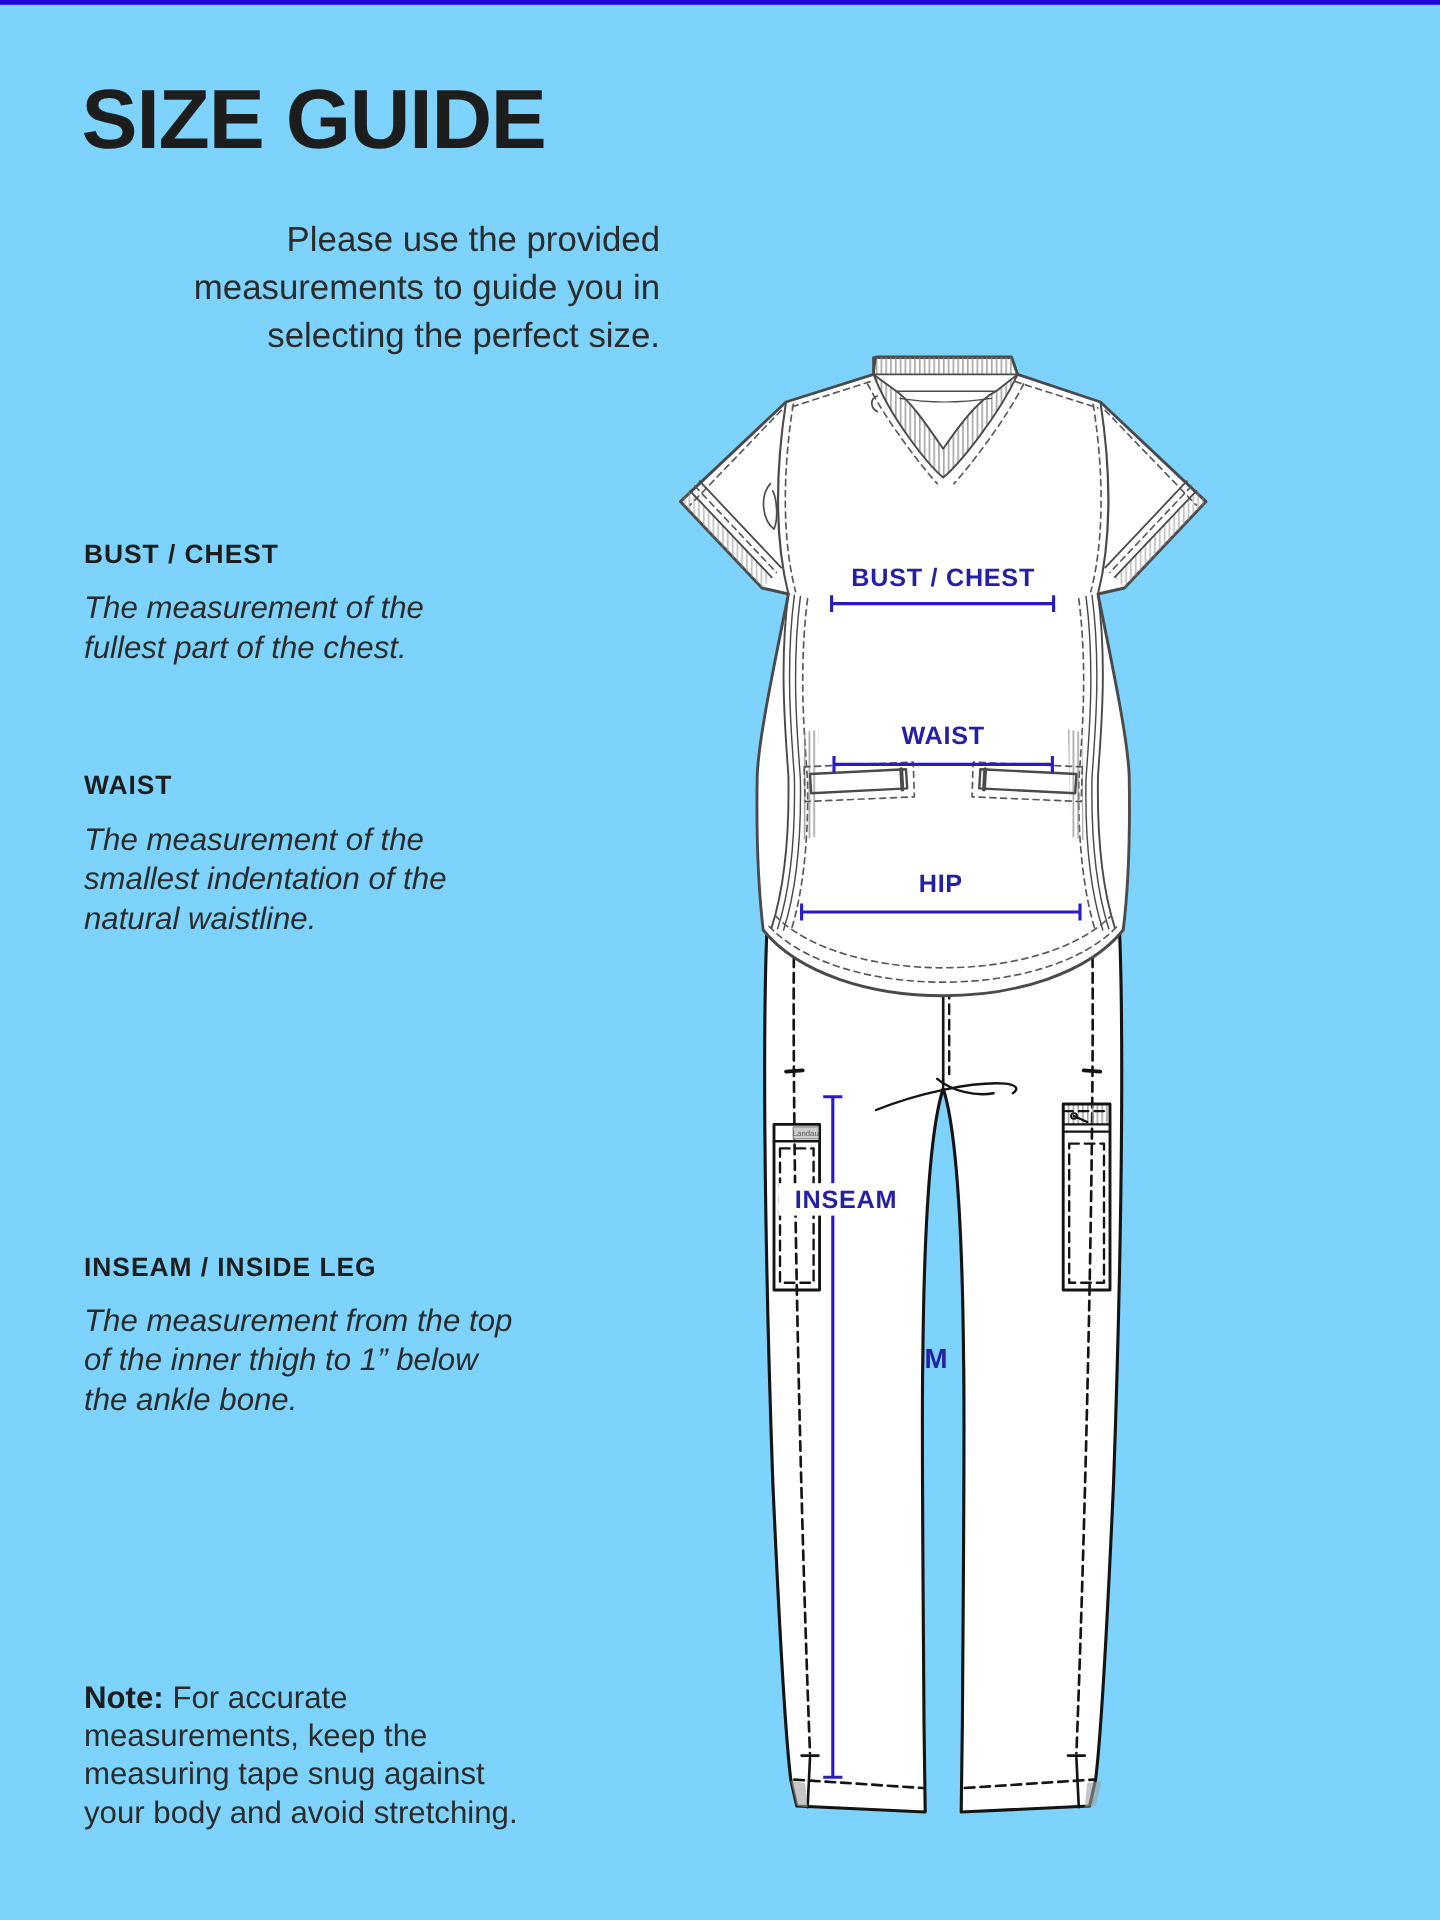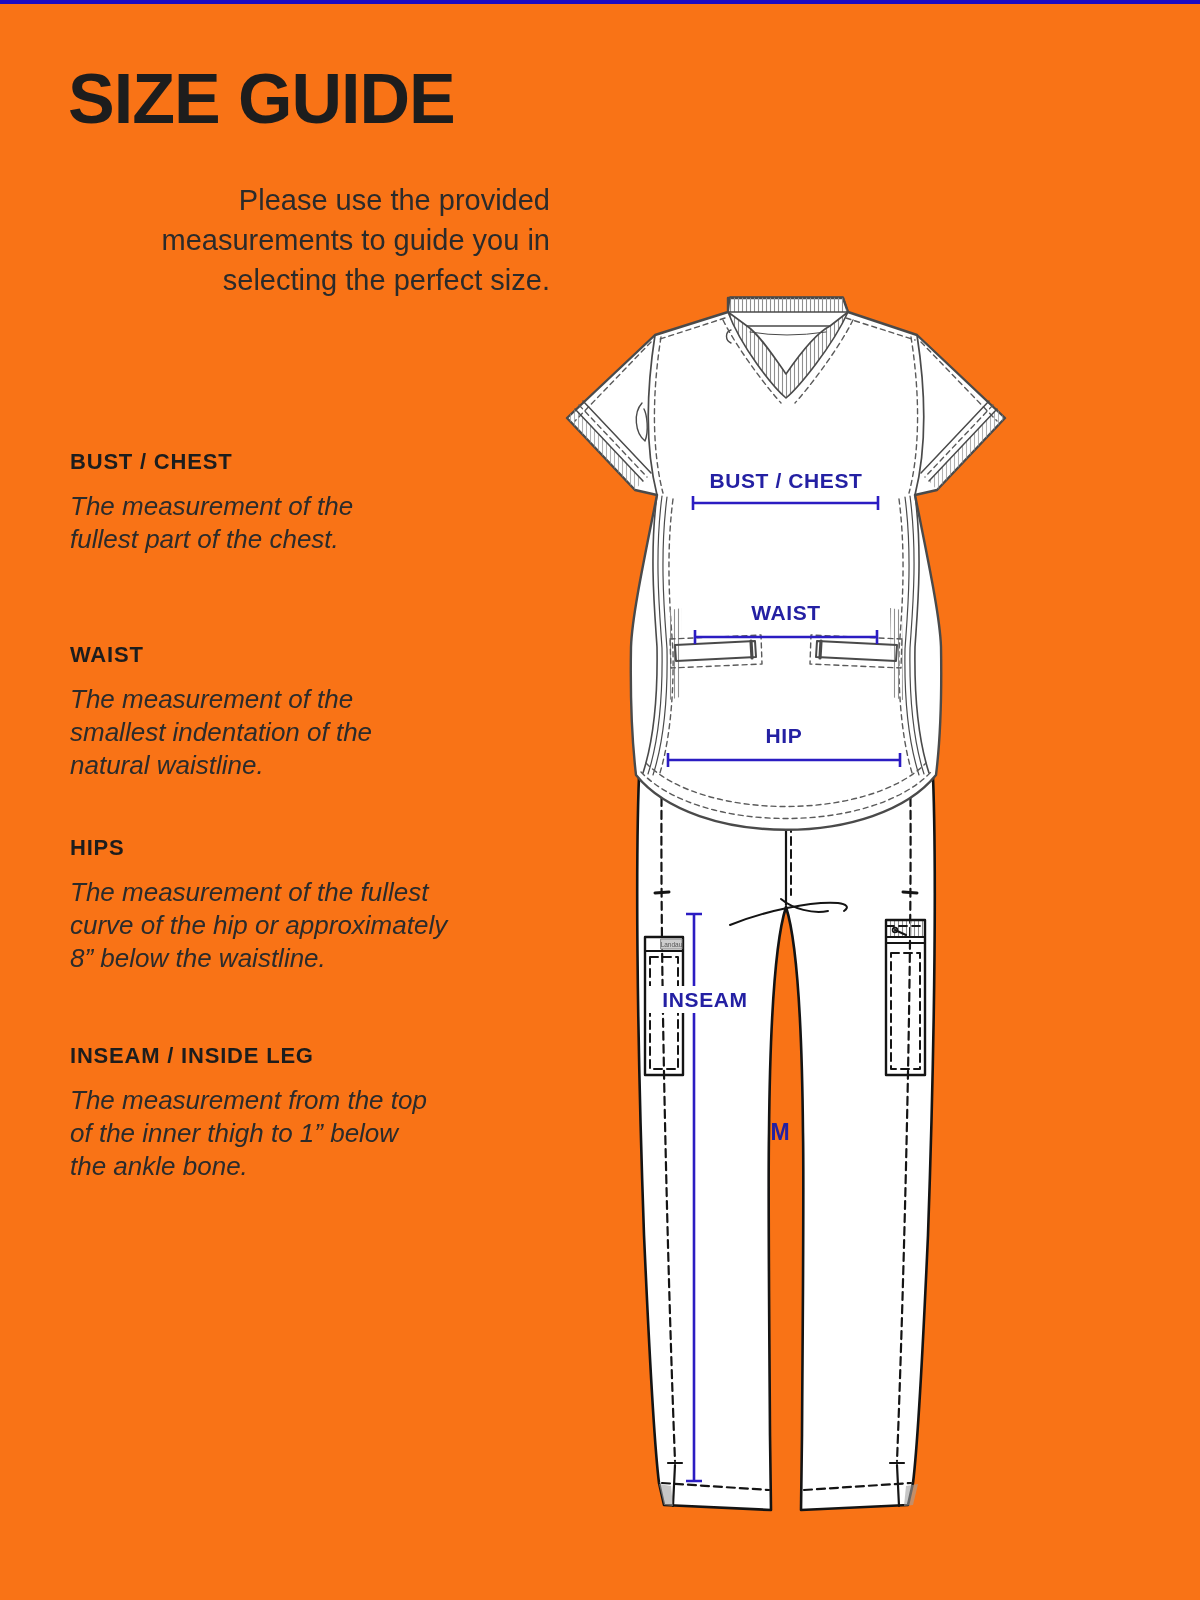--- a/index.html
+++ b/index.html
@@ -1,16 +1,16 @@
 <!DOCTYPE html>
 <html><head>
 <meta charset="utf-8">
 <style>
   html,body{margin:0;padding:0;background:#fff;}
-  .page{position:relative;width:1200px;height:1600px;background:#f97316;overflow:hidden;
+  .page{position:relative;width:1200px;height:1600px;background:#7dd3fc;overflow:hidden;
         font-family:"Liberation Sans",sans-serif;color:#2b2b2b;}
   .toprule{position:absolute;top:0;left:0;width:1200px;height:4px;background:#1b0bc4;}
   .title{position:absolute;left:68px;top:64px;margin:0;font-size:70px;line-height:1;
          font-weight:700;letter-spacing:-1px;color:#1d1d1d;}
   .intro{position:absolute;left:70px;top:180px;width:480px;margin:0;
          font-size:29px;line-height:40px;color:#2b2b2b;white-space:pre-line;text-align:right;}
   .def{position:absolute;left:70px;width:440px;}
   .def h2{margin:0;font-size:22px;line-height:26px;font-weight:700;letter-spacing:.8px;color:#1d1d1d;}
   .def p{margin:15px 0 0 0;font-size:26px;line-height:33px;white-space:pre-line;font-style:italic;}
   .def-0{top:449px;} .def-1{top:642px;} .def-2{top:835px;} .def-3{top:1043px;}
@@ -42,34 +42,32 @@
 fullest part of the chest.</p>
   </section>
 
   <section class="def def-1">
     <h2>WAIST</h2>
     <p>The measurement of the
 smallest indentation of the
 natural waistline.</p>
   </section>
 
-  <section class="def def-2">
-    <h2>HIPS</h2>
-    <p>The measurement of the fullest
-curve of the hip or approximately
-8” below the waistline.</p>
-  </section>
 
   <section class="def def-3">
     <h2>INSEAM / INSIDE LEG</h2>
     <p>The measurement from the top
 of the inner thigh to 1” below
 the ankle bone.</p>
   </section>
 
+  <p class="note"><strong>Note:</strong> <span>For accurate
+measurements, keep the
+measuring tape snug against
+your body and avoid stretching.</span></p>
 
   <div class="figure">
     <svg viewBox="0 0 490 1235" width="490" height="1235" xmlns="http://www.w3.org/2000/svg">
       <defs>
         <pattern id="hv" width="4" height="8" patternUnits="userSpaceOnUse">
           <path d="M1.5 0 V8" stroke="#8f8f8f" stroke-width="1.1"></path>
         </pattern>
       </defs>
 
       <g stroke="#141414" fill="none" stroke-width="2.6" stroke-linejoin="round" stroke-linecap="round">

